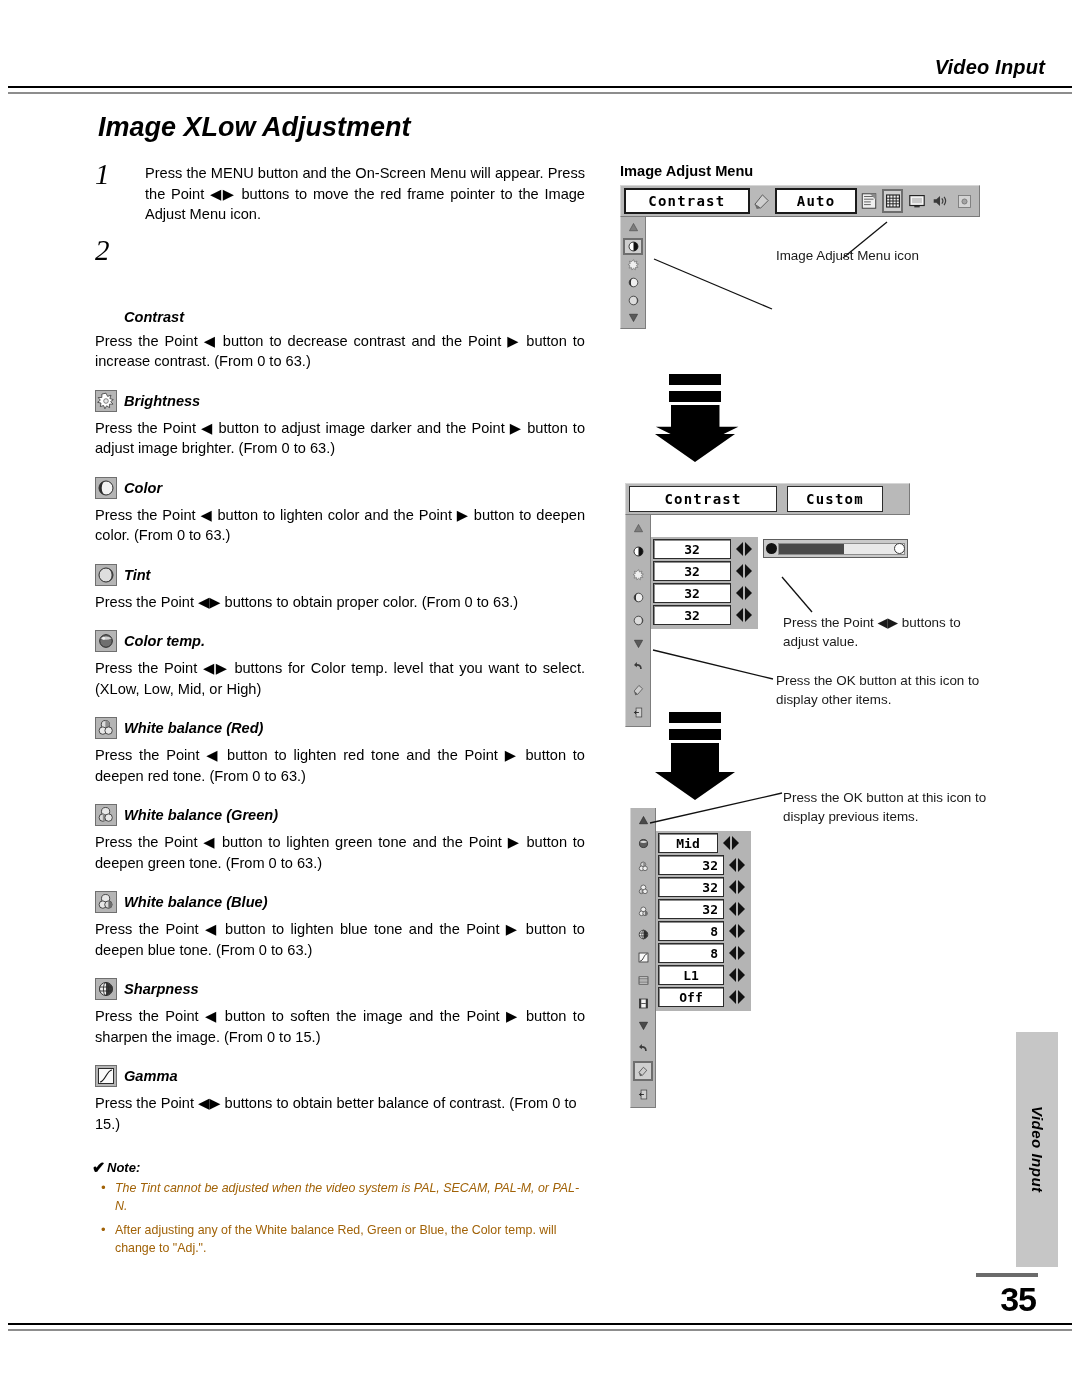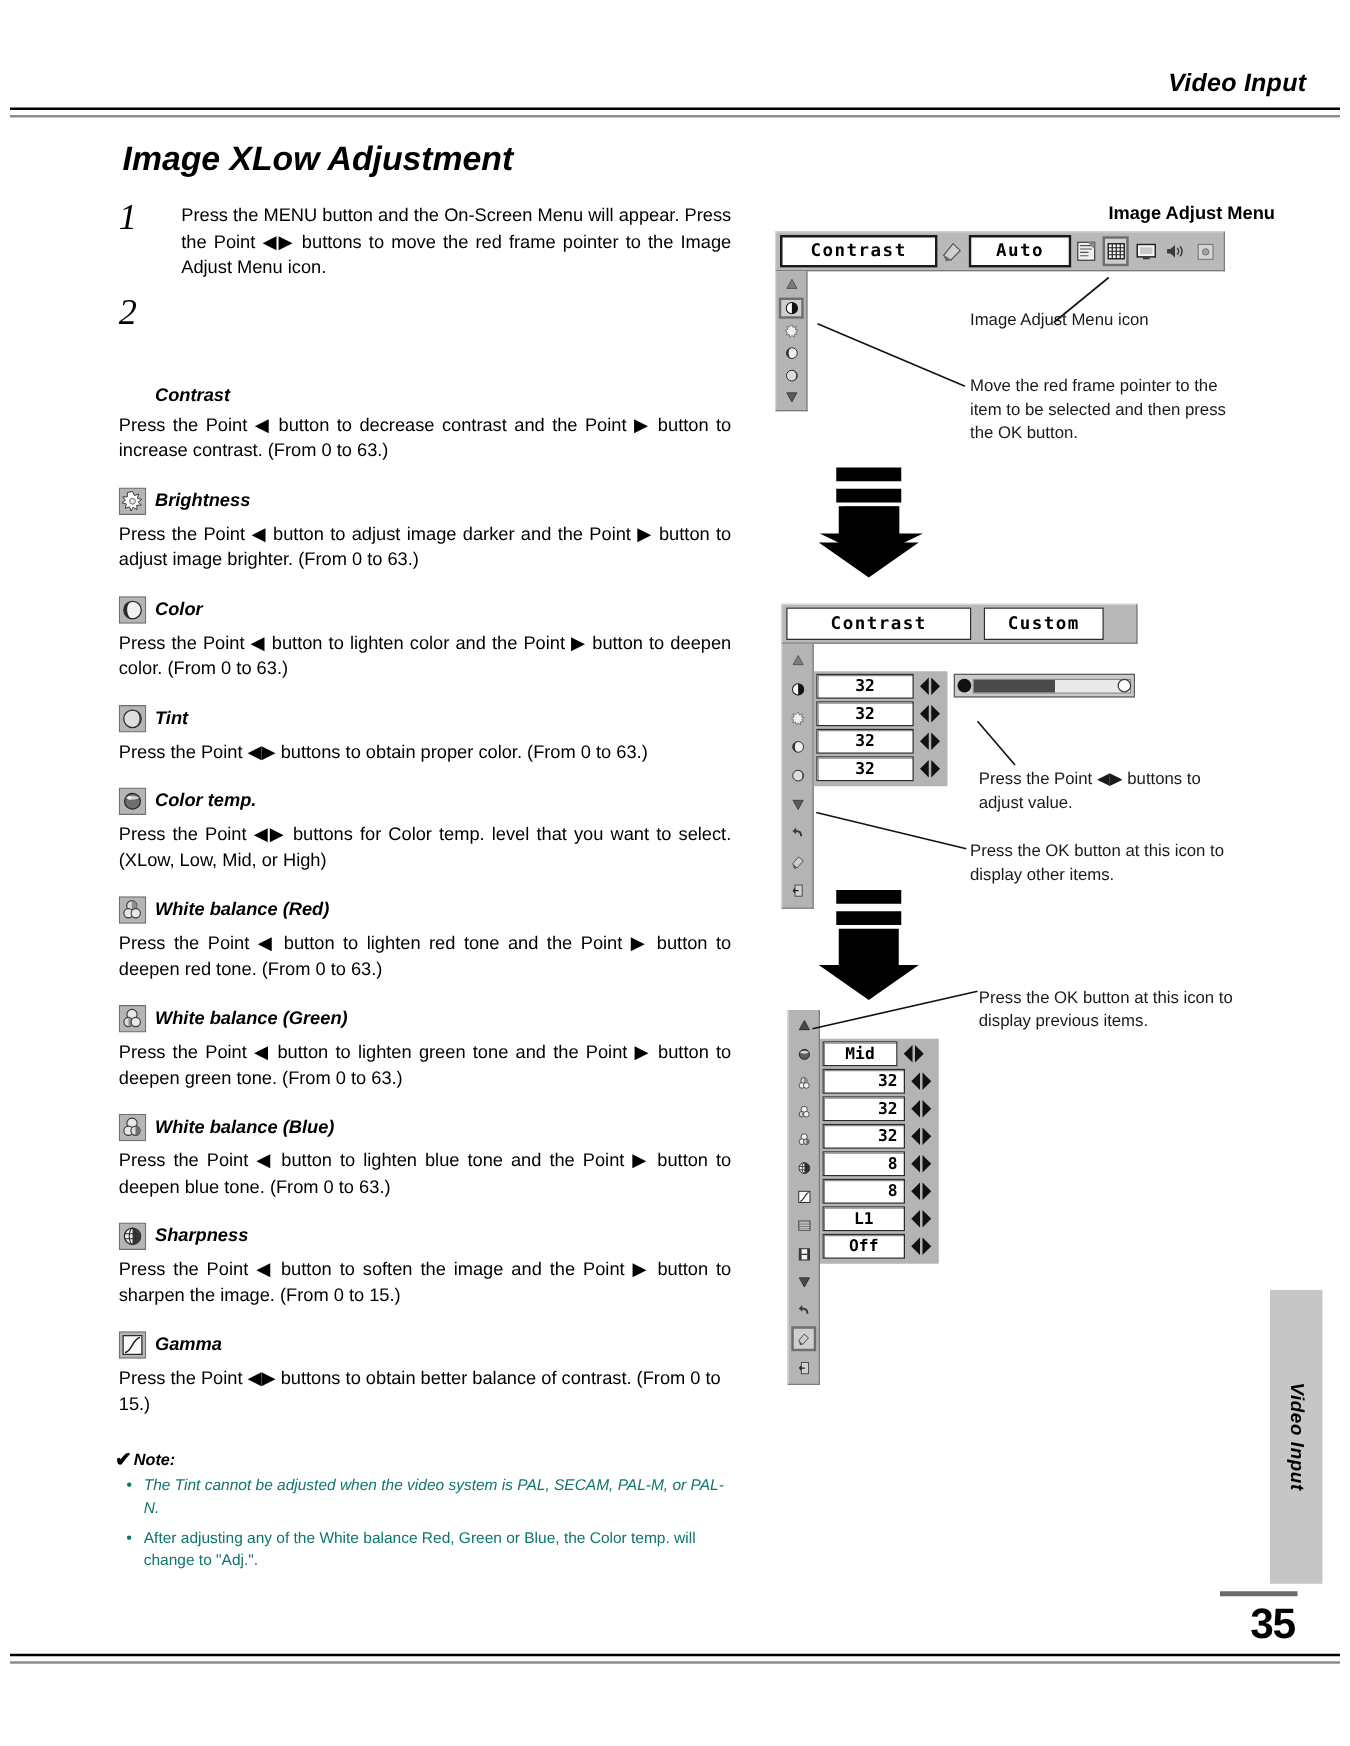--- a/index.html
+++ b/index.html
@@ -145,39 +145,38 @@
   .note-list {
     margin: 5px 0 0 0;
     padding: 0;
     list-style: none;
   }
   .note-list li {
     position: relative;
     padding-left: 20px;
     font-size: 12.4px;
     line-height: 17.5px;
-    color: #0f766e;
+    color: #a16207;
     margin-bottom: 7px;
   }
   .note-list li::before {
     content: "\2022";
     position: absolute;
     left: 6px;
     top: -1px;
     font-size: 13px;
   }
   .note-list li.ital { font-style: italic; }
 
   
   .rightcol {
     position: absolute;
     left: 620px;
     top: 163px;
     width: 400px;
-    text-align: right;
   }
 
   .panel-title {
     font-size: 14.6px;
     font-weight: bold;
     margin-bottom: 6px;
   }
 
   
   .osd-bar {
@@ -938,21 +937,20 @@
 
   <div class="bigarrow" style="left:655px; top:710px;">
     <svg width="92" height="92" viewBox="0 0 92 92">
       <rect x="14" y="2" width="52" height="11" fill="#000"></rect>
       <rect x="14" y="19" width="52" height="11" fill="#000"></rect>
       <path d="M16 33 H64 V62 L80 62 L40 90 L0 62 L16 62 Z" fill="#000"></path>
     </svg>
   </div>
 
   <div class="callout" style="left:776px; top:247px; width:230px;">Image Adjust Menu icon</div>
-  <div class="callout" style="left:776px; top:300px; width:220px;">Move the red frame pointer to the item to be selected and then press the OK button.</div>
 
   <div class="callout" style="left:783px; top:614px; width:210px;">Press the Point ◀▶ buttons to adjust value.</div>
   <div class="callout" style="left:776px; top:672px; width:215px;">Press the OK button at this icon to display other items.</div>
 
   <div class="callout" style="left:783px; top:789px; width:215px;">Press the OK button at this icon to display previous items.</div>
 
   <svg class="leader" style="left:0; top:0;" width="1080" height="1397">
 
     <line x1="887" y1="222" x2="843" y2="258" stroke="#111" stroke-width="1.3"></line>
 

